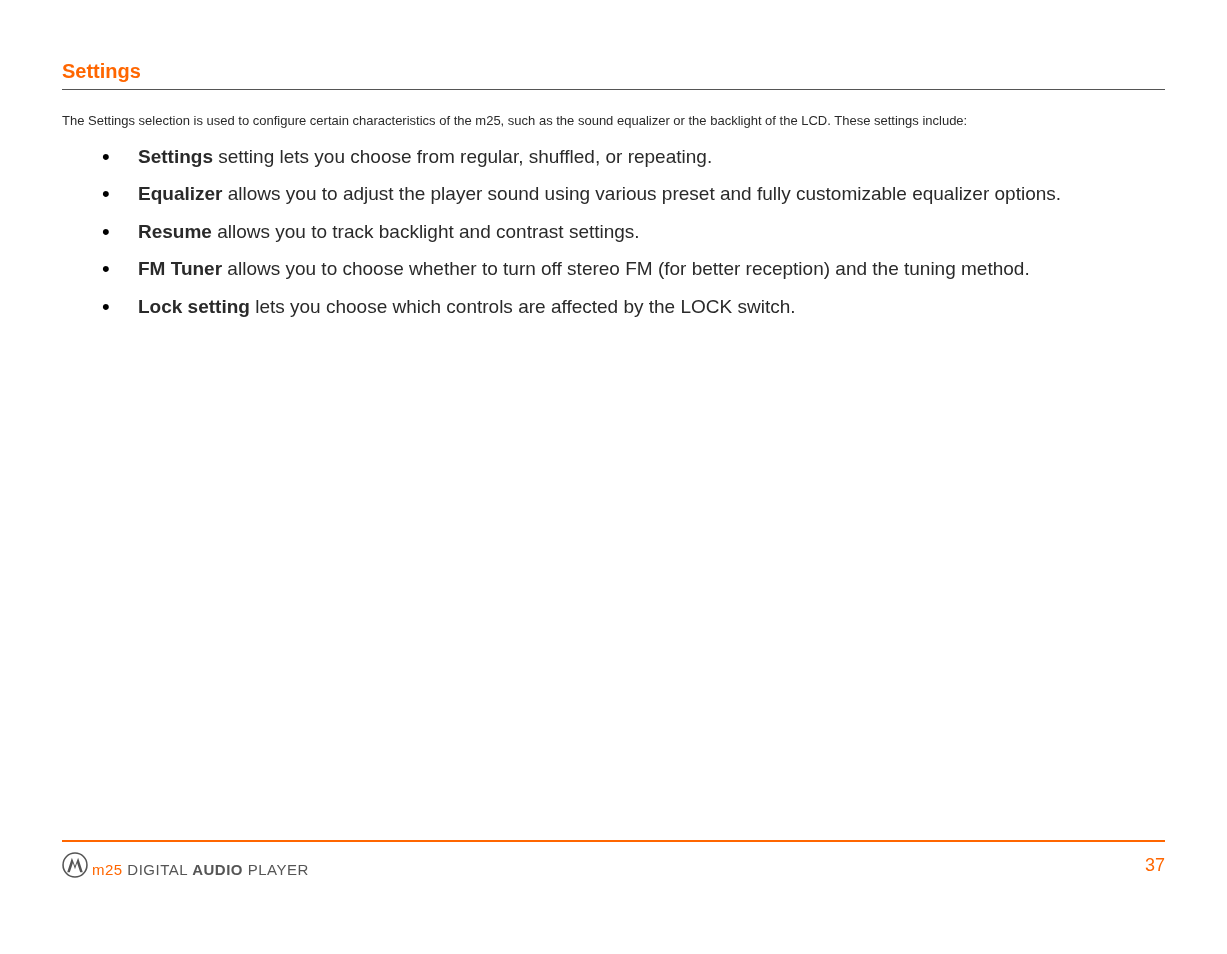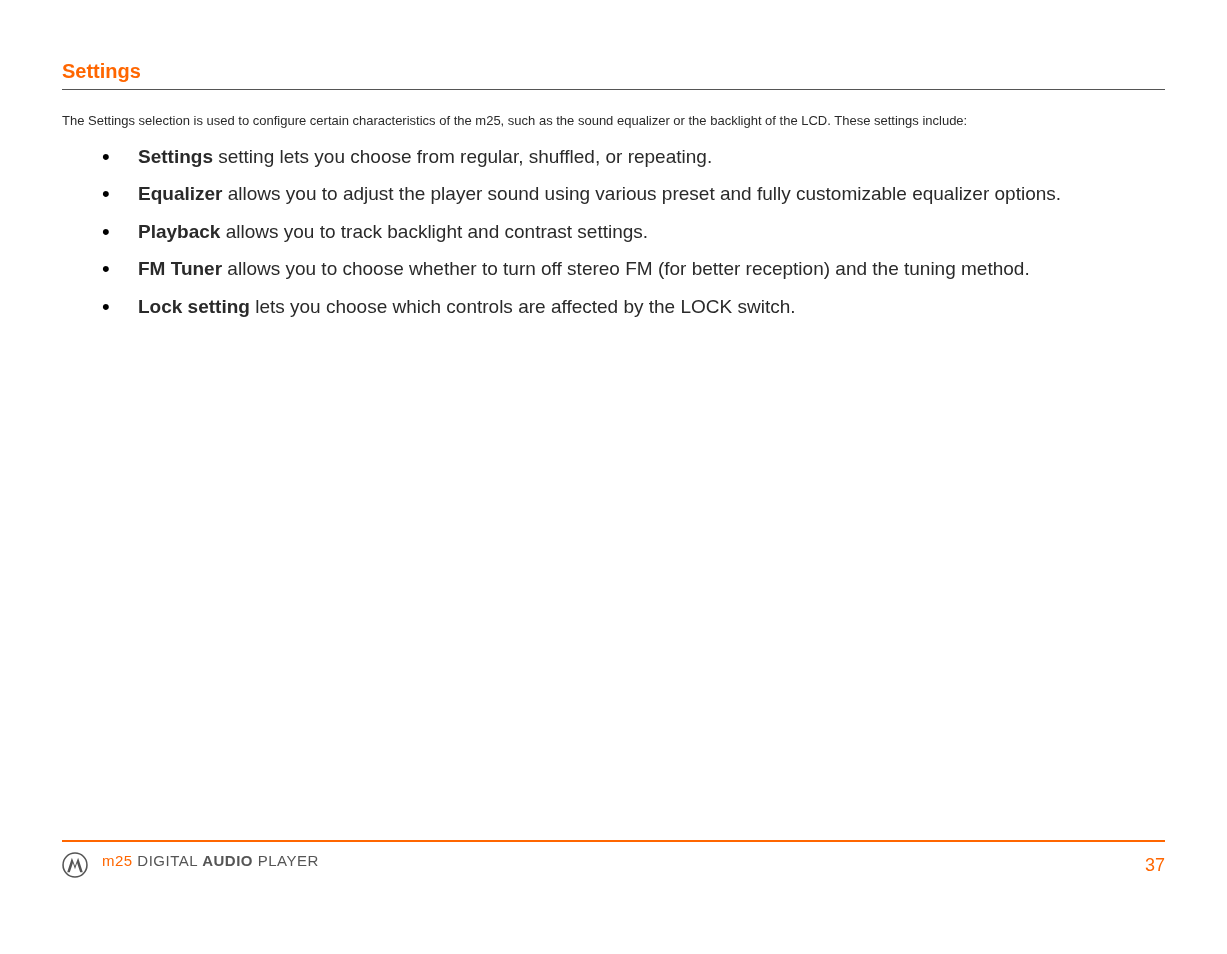--- a/index.html
+++ b/index.html
@@ -68,22 +68,22 @@
     background: #ff6600;
     margin-bottom: 10px;
   }
   .footer-row {
     display: flex;
     align-items: center;
     justify-content: space-between;
   }
   .footer-left {
     display: flex;
-    align-items: flex-start;
-    gap: 14px;
+    align-items: flex-end;
+    gap: 4px;
   }
   .logo-svg { width: 26px; height: 26px; display: block; }
   .footer-text { font-size: 15px; letter-spacing: 0.5px; }
   .footer-text .m25 { color: #ff6600; }
   .footer-text .digital { color: #555555; }
   .footer-text .audio { color: #555555; font-weight: bold; }
   .footer-text .player { color: #555555; }
   .page-number { color: #ff6600; font-size: 18px; }
 </style>
 </head>
@@ -96,21 +96,21 @@
   <div class="intro">The Settings selection is used to configure certain characteristics of the m25, such as the sound equalizer or the backlight of the LCD. These settings include:</div>
 
   <ul class="settings-list">
     <li>
       <span class="term">Settings</span><span> setting lets you choose from regular, shuffled, or repeating.</span>
     </li>
     <li>
       <span class="term">Equalizer</span><span> allows you to adjust the player sound using various preset and fully customizable equalizer options.</span>
     </li>
     <li>
-      <span class="term">Playback</span><span> allows you to track backlight and contrast settings.</span>
+      <span class="term">Resume</span><span> allows you to track backlight and contrast settings.</span>
     </li>
     <li>
       <span class="term">FM Tuner</span><span> allows you to choose whether to turn off stereo FM (for better reception) and the tuning method.</span>
     </li>
     <li>
       <span class="term">Lock setting</span><span> lets you choose which controls are affected by the </span><span class="lock-word">LOCK</span><span> switch.</span>
     </li>
   </ul>
 
   <div class="footer">

